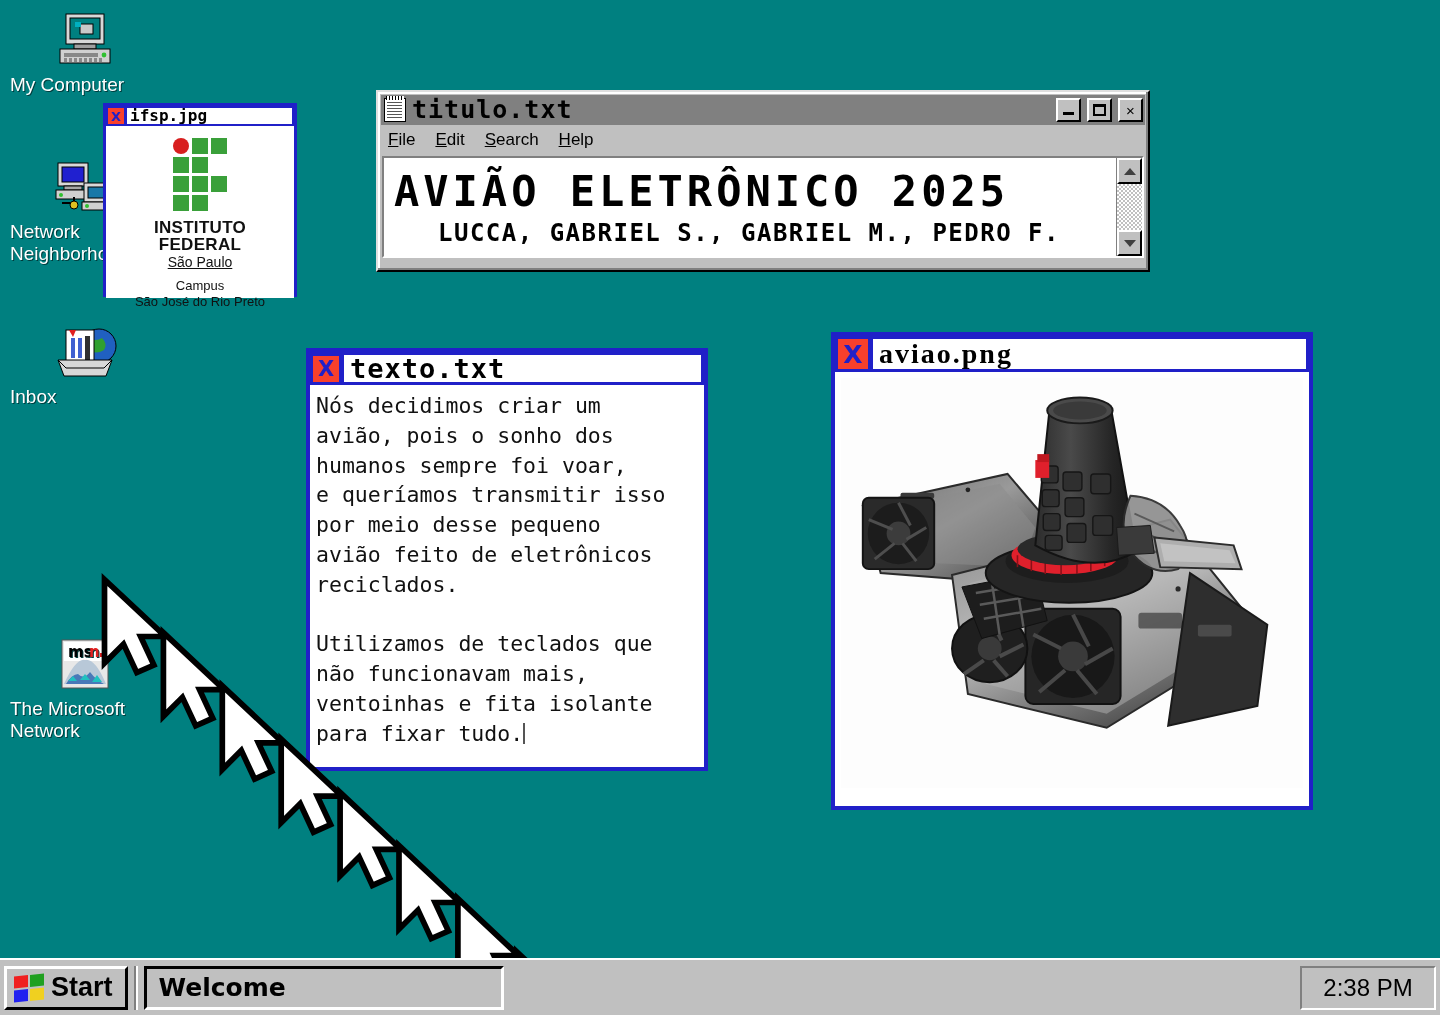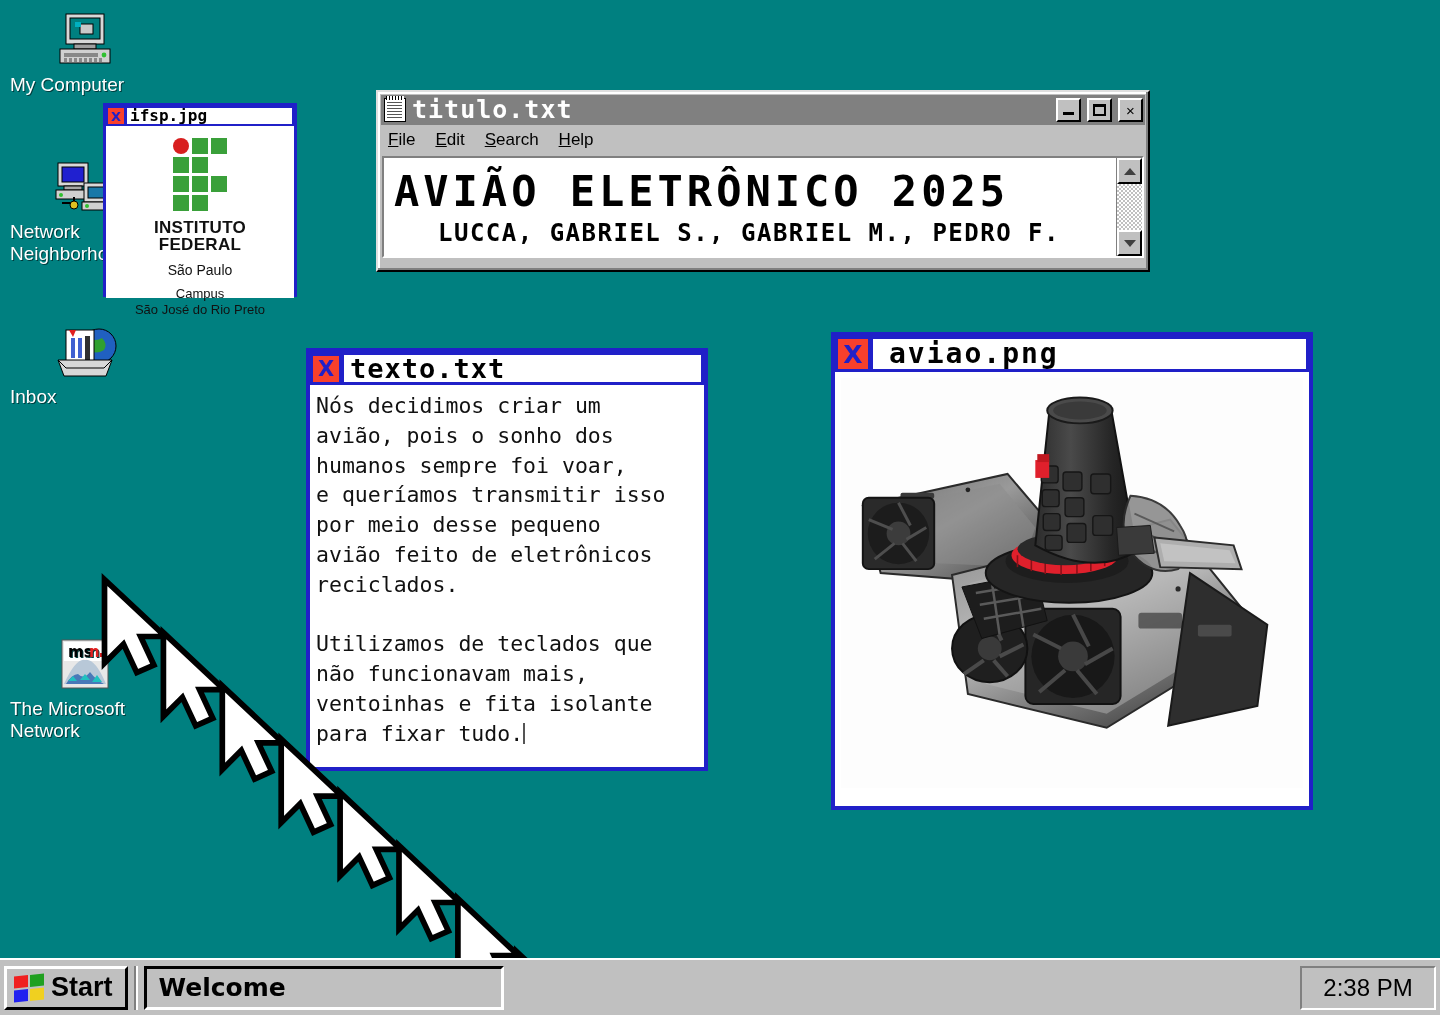--- a/index.html
+++ b/index.html
@@ -45,21 +45,21 @@
   .w95-title{
     height:30px;
     margin:3px 3px 0 3px;
     background:#808080;
     display:flex; align-items:center;
     padding:0 2px 0 3px;
     gap:6px;
   }
   .w95-title .ttxt{
     flex:1;
-    color:#ffffff;
+    color:#000000;
     font-family:"DejaVu Sans Mono", monospace;
     font-weight:bold;
     font-size:25px;
     letter-spacing:1px;
     line-height:30px;
     white-space:nowrap;
     overflow:hidden;
   }
   .notepad-ico{
     width:22px;height:24px;background:#fff;
@@ -192,28 +192,28 @@
     display:grid;
     grid-template-columns:repeat(3,16px);
     grid-template-rows:repeat(4,16px);
     gap:3px;
     margin-bottom:8px;
   }
   .cell-g{ background:#3aa03a; }
   .cell-r{ background:#d81f1f;border-radius:50%; }
   .cell-e{ background:transparent; }
   .ifsp-t1{ font-size:17px;font-weight:bold;color:#111;line-height:17px;letter-spacing:.3px;}
-  .ifsp-t2{ font-size:14px;color:#111;line-height:17px;margin-top:9px;}
+  .ifsp-t2{ font-size:14px;color:#111;line-height:17px;margin-top:1px;text-decoration:underline;}
   .ifsp-rule{ width:92px;height:2px;background:#6fbf6f;margin:3px 0 4px 0;}
   .ifsp-t3{ font-size:13px;color:#111;line-height:16px;text-align:center;}
 
   
   #win-aviao{ }
   #win-aviao .xbox{ width:30px;height:30px;font-size:25px; }
-  #win-aviao .bwin-name{ font-size:28px;line-height:30px;padding-left:16px;letter-spacing:2px;}
+  #win-aviao .bwin-name{ font-size:28px;line-height:30px;padding-left:6px;letter-spacing:2px;font-family:Liberation Serif, serif;}
   #win-aviao .bwin-body{ padding:6px; }
   .photo{
     width:100%;height:410px;
     background:#fdfdfd;
     position:relative;overflow:hidden;
   }
 
   
   #taskbar{
     position:absolute;left:0;bottom:0;

